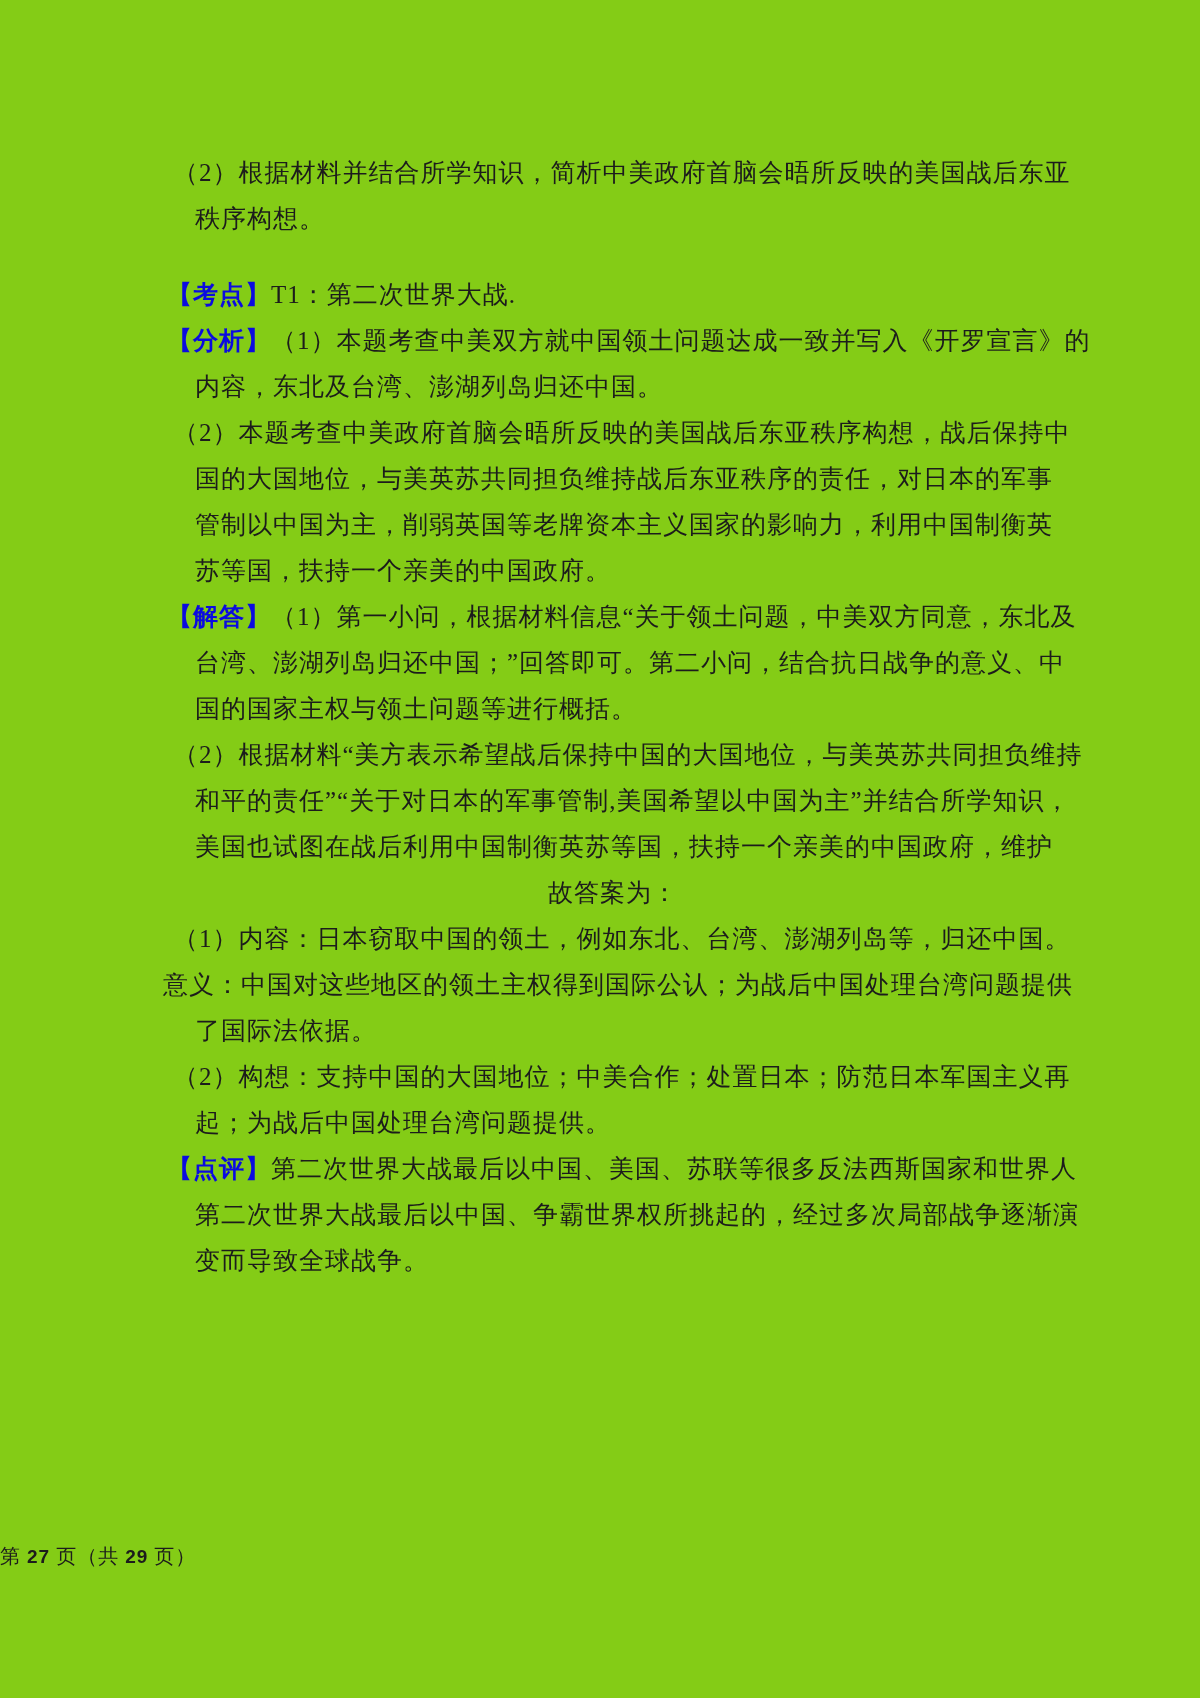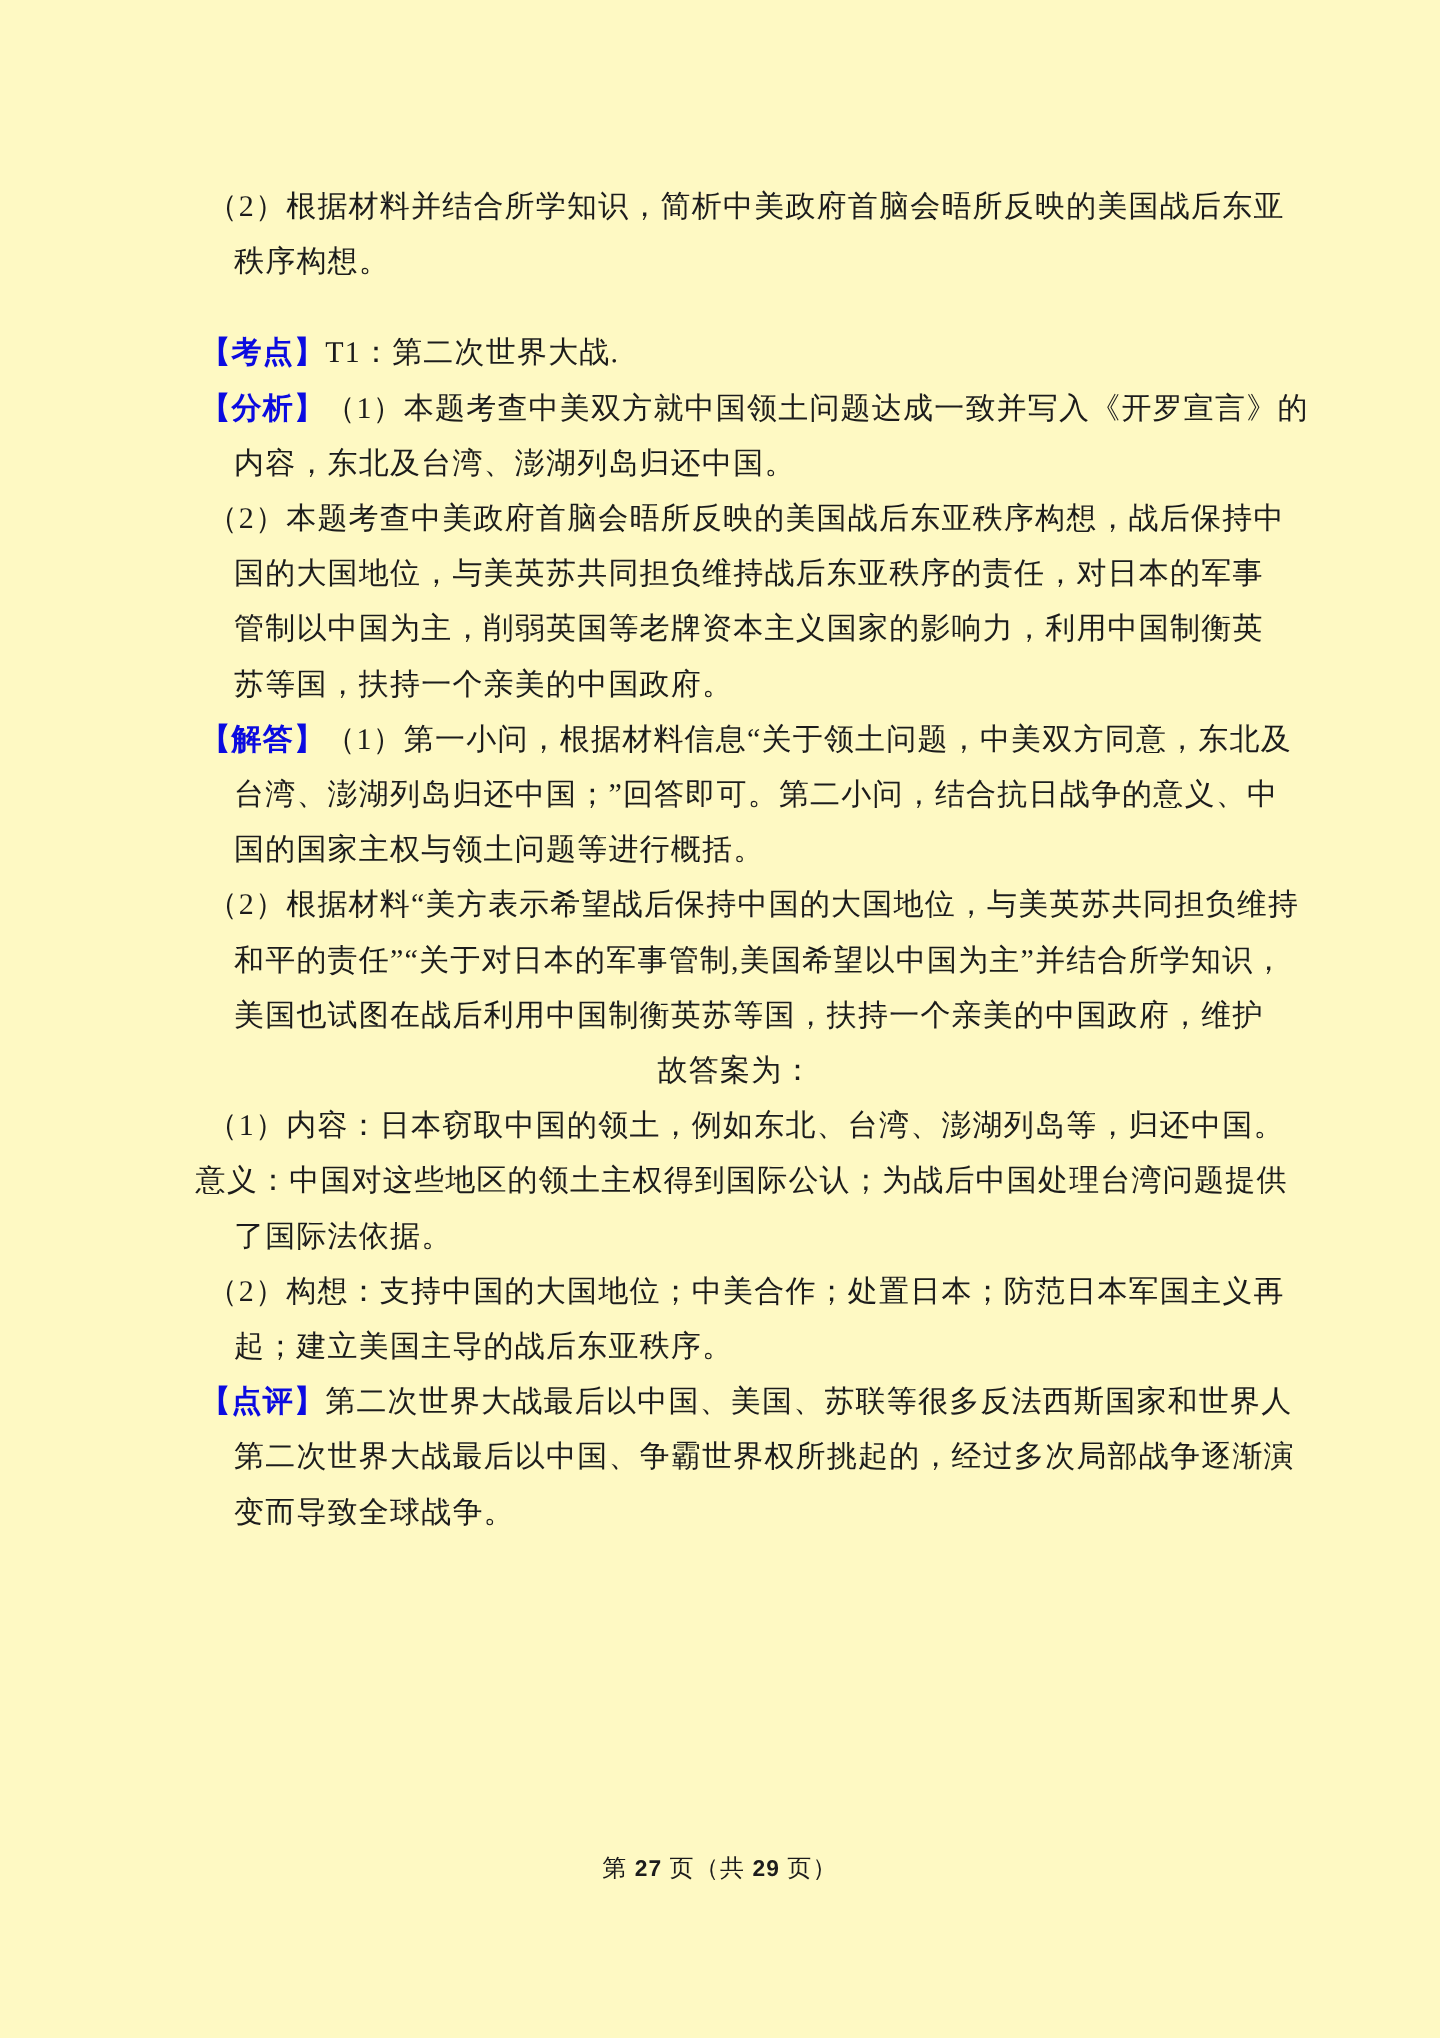--- a/index.html
+++ b/index.html
@@ -11,21 +11,21 @@
     width: 1200px;
     height: 1698px;
     position: relative;
     overflow: hidden;
     font-family: "Liberation Serif", "DejaVu Serif", serif;
     color: #1c1c1c;
   }
   .page {
     position: absolute;
     inset: 0;
-    background: #fef9c3;
+    background: #84cc16;
   }
   .content {
     position: absolute;
     left: 163px;
     top: 150px;
     width: 900px;
   }
   .line {
     height: 46px;
     line-height: 46px;
@@ -45,21 +45,20 @@
   .blue-label {
     color: #0b0be0;
     font-weight: bold;
   }
   .spacer { width: 100%; }
   .footer {
     position: absolute;
     top: 1543px;
     left: 0;
     width: 1200px;
-    text-align: center;
     font-size: 20px;
     letter-spacing: 1px;
     color: #1c1c1c;
   }
   .footer b {
     font-family: "Liberation Sans", "DejaVu Sans", sans-serif;
     font-size: 19px;
   }
 </style>
 </head>
@@ -81,21 +80,21 @@
       <div class="line cont">台湾、澎湖列岛归还中国；”回答即可。第二小问，结合抗日战争的意义、中</div>
       <div class="line cont">国的国家主权与领土问题等进行概括。</div>
       <div class="line first">（2）根据材料“美方表示希望战后保持中国的大国地位，与美英苏共同担负维持</div>
       <div class="line cont">和平的责任”“关于对日本的军事管制,美国希望以中国为主”并结合所学知识，</div>
       <div class="line cont">美国也试图在战后利用中国制衡英苏等国，扶持一个亲美的中国政府，维护</div>
       <div class="line flush">故答案为：</div>
       <div class="line first">（1）内容：日本窃取中国的领土，例如东北、台湾、澎湖列岛等，归还中国。</div>
       <div class="line flush">意义：中国对这些地区的领土主权得到国际公认；为战后中国处理台湾问题提供</div>
       <div class="line cont">了国际法依据。</div>
       <div class="line first">（2）构想：支持中国的大国地位；中美合作；处置日本；防范日本军国主义再</div>
-      <div class="line cont">起；建立美国主导的战后东亚秩序。</div>
+      <div class="line cont">起；为战后中国处理台湾问题提供。</div>
       <div class="line label-line"><span class="blue-label">【点评】</span>第二次世界大战最后以中国、美国、苏联等很多反法西斯国家和世界人</div>
       <div class="line cont">第二次世界大战最后以中国、争霸世界权所挑起的，经过多次局部战争逐渐演</div>
       <div class="line cont">变而导致全球战争。</div>
       <div class="spacer" style="height: 78px;"></div>
     </div>
 
   <div class="footer"><span>第 </span><b>27</b><span> 页（共 </span><b>29</b><span> 页）</span></div>
 </div>
 
 </body></html>

